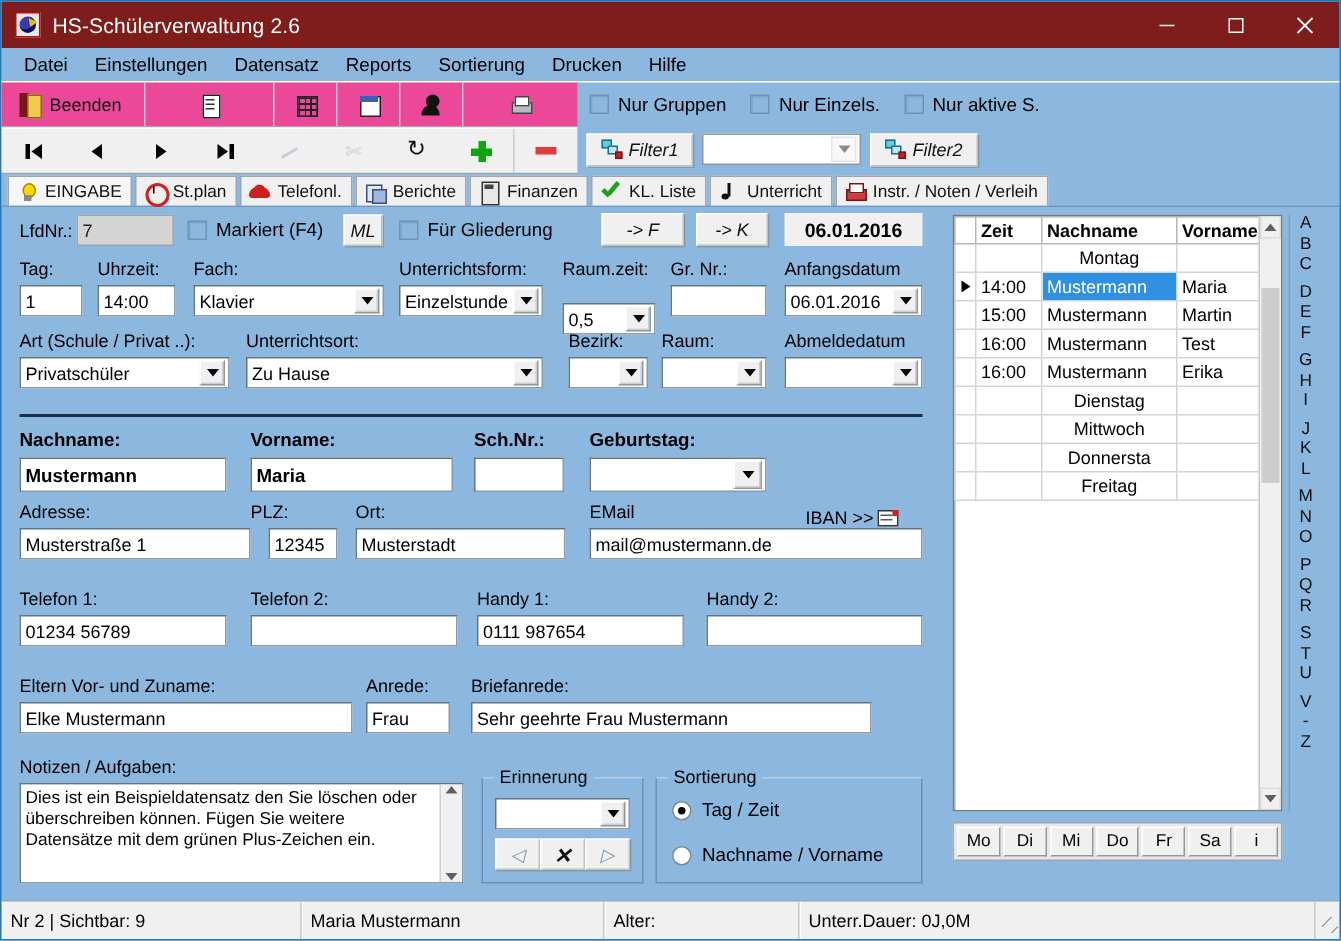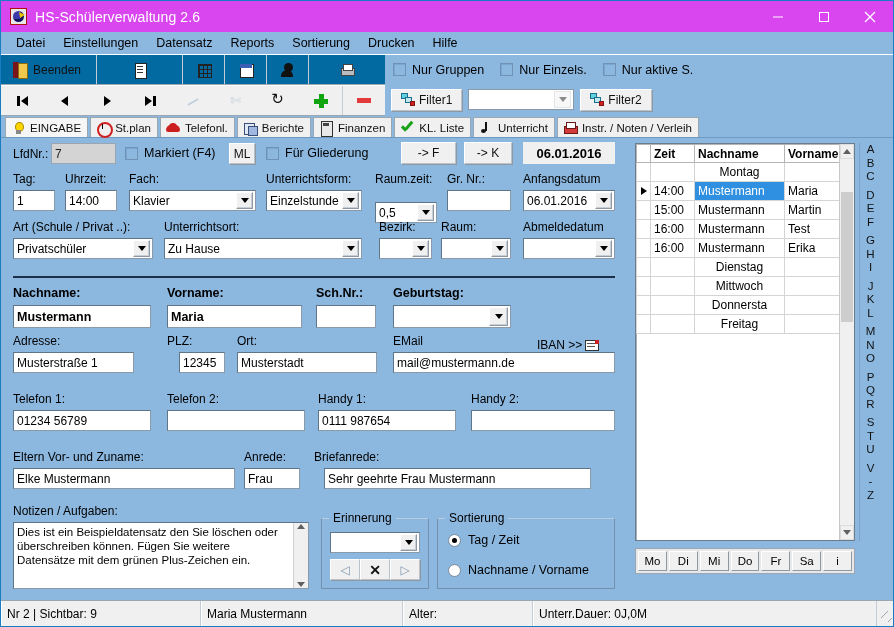--- a/index.html
+++ b/index.html
@@ -17,21 +17,21 @@
     width: 894px; height: 627px;
     position: relative;
     background: #8cb8e0;
     border: 1px solid #1a7dc4;
     overflow: hidden;
   }
 
   
   .titlebar {
     height: 31px;
-    background: #d946ef;
+    background: #7f1d1d;
     display: flex; align-items: center;
     position: relative;
   }
   .title-icon {
     width: 17px; height: 17px;
     margin-left: 9px; margin-right: 8px;
     background: #e8e8e8;
     border: 1px solid #b01010;
     position: relative;
     flex: 0 0 auto;
@@ -85,21 +85,21 @@
   .tb-row {
     height: 31px;
     background: #f0f0f0;
     border-top: 1px solid #ffffff;
     border-bottom: 1px solid #9aa6b2;
     display: flex; align-items: stretch;
   }
   .tb-btn {
     display: flex; align-items: center; justify-content: center;
     border-right: 1px solid #c3ccd4;
-    background: #0369a1;
+    background: #ec4899;
     min-width: 42px;
     position: relative;
   }
   .tb-btn.wide { width: 96px; gap: 6px; justify-content: flex-start; padding-left: 12px; }
   .tb-btn-label { font-size: 12px; color: #111; }
   .tb-nav {
     display: flex; align-items: center; justify-content: center;
     width: 48px;
     background: #f0f0f0;
   }
@@ -131,20 +131,21 @@
   }
   .filter-row { height: 31px; display: flex; align-items: center; padding-left: 6px; gap: 6px; }
   .btn3d {
     background: #f0f0f0;
     border: 1px solid #b9c2ca;
     border-top-color: #ffffff; border-left-color: #ffffff;
     box-shadow: 1px 1px 0 #8e99a4;
     font-size: 12px; color: #111;
     display: flex; align-items: center; justify-content: center;
     gap: 4px;
+    font-style: italic;
   }
   .filter-btn { height: 22px; padding: 0 9px; }
   .filter-combo {
     width: 106px; height: 21px;
     background: #fff;
     border: 1px solid #8a9aa8;
     display: flex; align-items: center; justify-content: flex-end;
   }
   .combo-arrow {
     width: 17px; height: 17px; margin-right: 2px;
@@ -690,21 +691,21 @@
 
       <span class="abs lbl-b" style="left:392px;top:148px">Geburtstag:</span>
       <div class="abs combo" style="left:392px;top:167px;width:118px;height:23px">
         <span class="val"></span>
         <span class="cbtn" style="width:19px;height:19px">
             <span class="arrow-dn"></span>
           </span>
       </div>
 
       <span class="abs lbl" style="left:12px;top:196px">Adresse:</span>
-      <div class="abs fld" style="left:12px;top:214px;width:121px">Musterstraße 1</div>
+      <div class="abs fld" style="left:12px;top:214px;width:154px">Musterstraße 1</div>
 
       <span class="abs lbl" style="left:166px;top:196px">PLZ:</span>
       <div class="abs fld" style="left:178px;top:214px;width:46px">12345</div>
 
       <span class="abs lbl" style="left:236px;top:196px">Ort:</span>
       <div class="abs fld" style="left:236px;top:214px;width:140px">Musterstadt</div>
 
       <span class="abs lbl" style="left:392px;top:196px">EMail</span>
       <span class="abs lbl" style="left:536px;top:200px;display:flex;align-items:center;gap:3px">
         <span>IBAN &gt;&gt;</span>
@@ -724,21 +725,21 @@
       <span class="abs lbl" style="left:470px;top:254px">Handy 2:</span>
       <div class="abs fld" style="left:470px;top:272px;width:144px"></div>
 
       <span class="abs lbl" style="left:12px;top:312px">Eltern Vor- und Zuname:</span>
       <div class="abs fld" style="left:12px;top:330px;width:222px">Elke Mustermann</div>
 
       <span class="abs lbl" style="left:243px;top:312px">Anrede:</span>
       <div class="abs fld" style="left:243px;top:330px;width:56px">Frau</div>
 
       <span class="abs lbl" style="left:313px;top:312px">Briefanrede:</span>
-      <div class="abs fld" style="left:323px;top:330px;width:267px">Sehr geehrte Frau Mustermann</div>
+      <div class="abs fld" style="left:313px;top:330px;width:267px">Sehr geehrte Frau Mustermann</div>
 
       <span class="abs lbl" style="left:12px;top:366px">Notizen / Aufgaben:</span>
       <div class="abs" style="left:12px;top:384px;width:296px;height:67px;background:#fff;border:1px solid #5f7588;border-right-color:#8a9aa8;border-bottom-color:#8a9aa8;display:flex">
         <div style="flex:1;overflow:hidden">
           <textarea class="notes" readonly="" style="">Dies ist ein Beispieldatensatz den Sie löschen oder überschreiben können. Fügen Sie weitere Datensätze mit dem grünen Plus-Zeichen ein.</textarea>
         </div>
         <div class="notes-sb">
           <span class="caret-up"></span>
           <span class="caret-dn"></span>
         </div>

